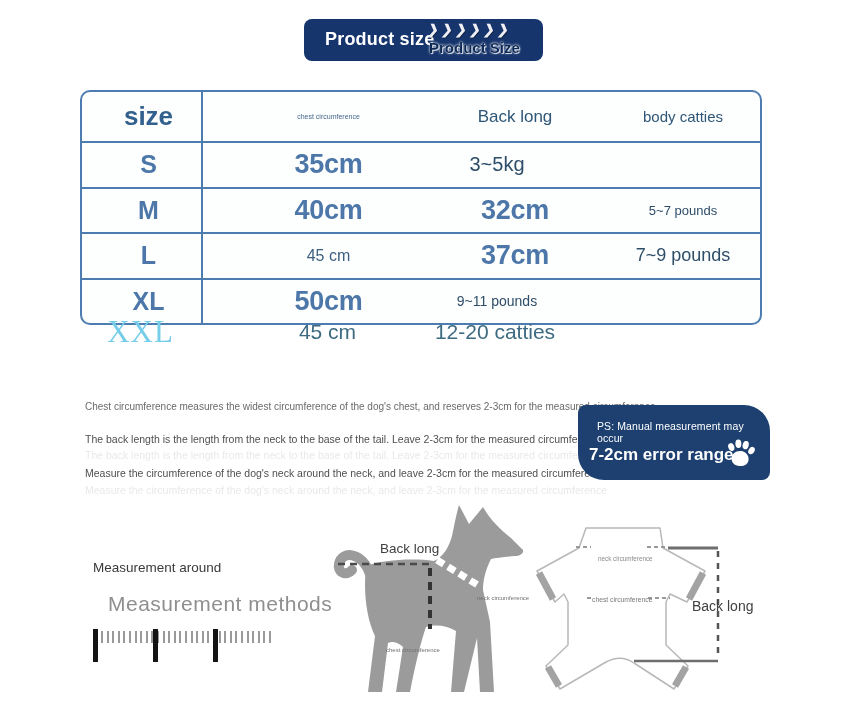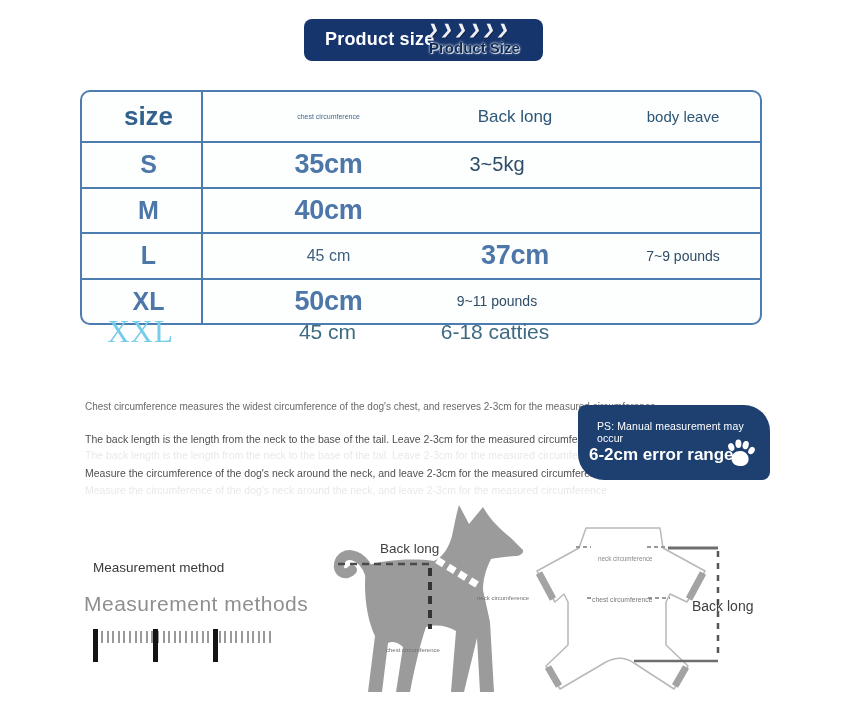--- a/index.html
+++ b/index.html
@@ -29,21 +29,21 @@
   .c-weight { padding-left:32px; }
   .h-size { font-size:26px; font-weight:600; color:#33618e; }
   .h-chest { font-size:7px; color:#47688c; }
   .h-back { font-size:17px; font-weight:500; color:#2e5677; }
   .h-weight { font-size:15px; font-weight:500; color:#2e5677; }
   .v-size { font-size:25px; font-weight:600; color:var(--table_text,#4c77a8); }
   .v-big { font-size:27px; font-weight:600; color:var(--table_text,#4c77a8); letter-spacing:-.3px; }
   .v-small-dark { font-size:16px; font-weight:500; color:#3f6080; }
   .w-s { font-size:20px; font-weight:500; color:var(--dark_text,#2e4d68);text-align:right; }
   .w-m { font-size:13px; color:var(--dark_text,#2e4d68); }
-  .w-l { font-size:14px; color:var(--dark_text,#2e4d68); }
+  .w-l { font-size:18px; color:var(--dark_text,#2e4d68); }
   .w-xl { font-size:14px; color:var(--dark_text,#2e4d68);text-align:center; }
 
   
   .xxl-row { position:absolute; left:80px; top:308px; width:682px; height:48px;
              display:grid; grid-template-columns:121px 185px 186px 186px; }
   .xxl-size { font-family:"Liberation Serif", serif; font-size:31px; color:var(--xxl_accent,#76cde9); letter-spacing:1px; }
   .xxl-chest { font-family:"Liberation Serif", serif; font-size:30px; color:var(--xxl_accent,#76cde9); }
   .xxl-back { font-size:21px; font-weight:500; color:#3e6b82; }
   .xxl-weight { font-size:21px; font-weight:500; color:#3e6b82; }
 
@@ -58,21 +58,21 @@
 
   
   .ps-box { position:absolute; left:578px; top:405px; width:192px; height:75px;
             background:var(--ps_bg,#1d4070); border-radius:8px 26px 8px 26px; color:#fff; }
   .ps-line1 { position:absolute; left:19px; top:15px; font-size:10.5px; letter-spacing:.1px; }
   .ps-line2 { position:absolute; left:11px; top:40px; font-size:17px; font-weight:700; }
   .paw { position:absolute; left:146px; top:34px; }
 
   
   .mm-title { position:absolute; left:93px; top:560px; font-size:13.5px; color:#3a3a3a; }
-  .mm-subtitle { position:absolute; left:84px; top:592px; font-size:21px; color:#8f8f8f; letter-spacing:.5px;text-align:center; }
+  .mm-subtitle { position:absolute; left:108px; top:592px; font-size:21px; color:#8f8f8f; letter-spacing:.5px;text-align:center; }
   .ruler { position:absolute; left:93px; top:629px; width:180px; height:33px; }
   .ruler-ticks { position:absolute; left:8px; top:2px; width:170px; height:12px;
             background:repeating-linear-gradient(90deg,#9a9a9a 0 2px,transparent 2px 5.6px); }
   .ruler-bar { position:absolute; top:0; width:5px; height:33px; background:#141414; }
   .rb1 { left:0; } .rb2 { left:60px; } .rb3 { left:120px; }
 
   
   .dog-svg { position:absolute; left:330px; top:500px; }
   .pattern-svg { position:absolute; left:535px; top:505px; }
   .diagram-label { position:absolute; white-space:nowrap; }
@@ -99,71 +99,73 @@
       <span>❯</span>
     </span>
     <span class="banner-ghost">Product Size</span>
   </div>
 
   <div class="size-table">
     <div class="t-row header">
       <div class="cell c-size h-size">size</div>
       <div class="cell c-chest h-chest">chest circumference</div>
       <div class="cell c-back h-back">Back long</div>
-      <div class="cell c-weight h-weight">body leave</div>
+      <div class="cell c-weight h-weight">body catties</div>
     </div>
     <div class="t-row">
       <div class="cell c-size v-size">S</div>
       <div class="cell c-chest v-big">35cm</div>
       <div class="cell c-weight w-s">3~5kg</div>
     </div>
     <div class="t-row">
       <div class="cell c-size v-size">M</div>
       <div class="cell c-chest v-big">40cm</div>
+      <div class="cell c-back v-big">32cm</div>
+      <div class="cell c-weight w-m">5~7 pounds</div>
     </div>
     <div class="t-row">
       <div class="cell c-size v-size">L</div>
       <div class="cell c-chest v-small-dark">45 cm</div>
       <div class="cell c-back v-big">37cm</div>
       <div class="cell c-weight w-l">7~9 pounds</div>
     </div>
     <div class="t-row">
       <div class="cell c-size v-size">XL</div>
       <div class="cell c-chest v-big">50cm</div>
       <div class="cell c-weight w-xl">9~11 pounds</div>
     </div>
   </div>
 
   <div class="xxl-row">
     <div class="cell xxl-size">XXL</div>
     <div class="cell c-back xxl-back">45 cm</div>
-    <div class="cell c-weight xxl-weight">6-18 catties</div>
+    <div class="cell c-weight xxl-weight">12-20 catties</div>
   </div>
 
   <div class="note note-1">Chest circumference measures the widest circumference of the dog's chest, and reserves 2-3cm for the measured circumference</div>
   <div class="note note-2">The back length is the length from the neck to the base of the tail. Leave 2-3cm for the measured circumference.</div>
   <div class="note note-ghost note-g1">The back length is the length from the neck to the base of the tail. Leave 2-3cm for the measured circumference.</div>
   <div class="note note-3">Measure the circumference of the dog's neck around the neck, and leave 2-3cm for the measured circumference</div>
   <div class="note note-ghost note-g2">Measure the circumference of the dog's neck around the neck, and leave 2-3cm for the measured circumference</div>
 
   <div class="ps-box">
     <span class="ps-line1">PS: Manual measurement may occur</span>
-    <span class="ps-line2">6-2cm error range</span>
+    <span class="ps-line2">7-2cm error range</span>
     <svg class="paw" width="32" height="32" viewBox="0 0 32 32">
       <g fill="#ffffff" transform="rotate(6 16 16)">
         <ellipse cx="6.5" cy="9" rx="3" ry="4.1" transform="rotate(-24 6.5 9)"></ellipse>
         <ellipse cx="13.2" cy="5" rx="3" ry="4.2" transform="rotate(-7 13.2 5)"></ellipse>
         <ellipse cx="20.6" cy="5.6" rx="3" ry="4.2" transform="rotate(9 20.6 5.6)"></ellipse>
         <ellipse cx="27" cy="10.4" rx="2.9" ry="3.9" transform="rotate(28 27 10.4)"></ellipse>
         <path d="M16.5 12 C21.5 12 25.5 16 25 20.5 C24.6 24.5 21 27 16.5 27 C12 27 8.4 24.5 8 20.5 C7.5 16 11.5 12 16.5 12 Z"></path>
       </g>
     </svg>
   </div>
 
-  <div class="mm-title">Measurement method</div>
+  <div class="mm-title">Measurement around</div>
   <div class="mm-subtitle">Measurement methods</div>
   <div class="ruler">
     <div class="ruler-ticks"></div>
     <div class="ruler-bar rb1"></div>
     <div class="ruler-bar rb2"></div>
     <div class="ruler-bar rb3"></div>
   </div>
 
   <svg class="dog-svg" width="210" height="215" viewBox="0 0 210 215">
     <path fill="none" stroke="#9b9b9b" stroke-width="10" stroke-linecap="round" d="M40,74 C32,52 12,50 9,64 C7,72 16,77 22,70"></path>

